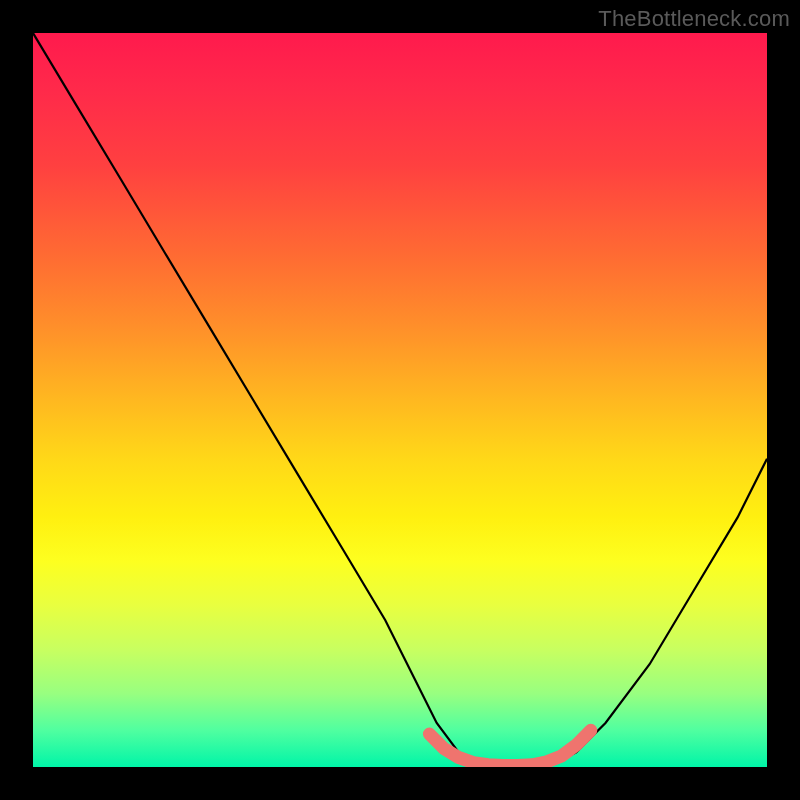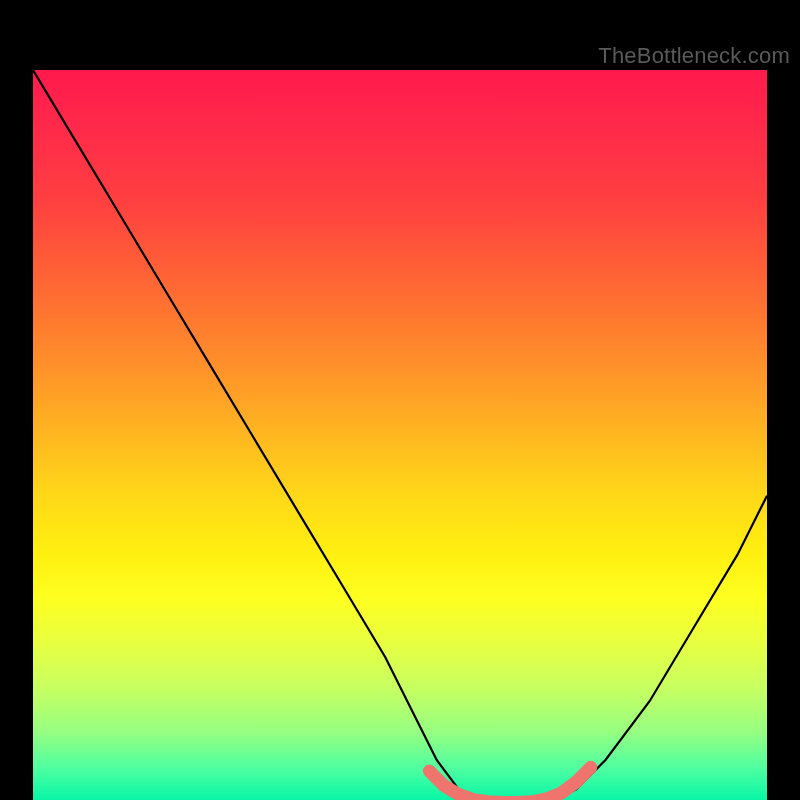--- a/index.html
+++ b/index.html
@@ -8,21 +8,20 @@
     width: 800px;
     height: 800px;
     background: #000;
     font-family: Arial, Helvetica, sans-serif;
     overflow: hidden;
   }
   .stage {
     position: relative;
     width: 800px;
     height: 573px;
-    margin-top: 37px;
   }
   .gradient {
     position: absolute;
     left: 33px;
     top: 33px;
     width: 734px;
     height: 734px;
     background: linear-gradient(
       to bottom,
       #ff1a4d 0%,

